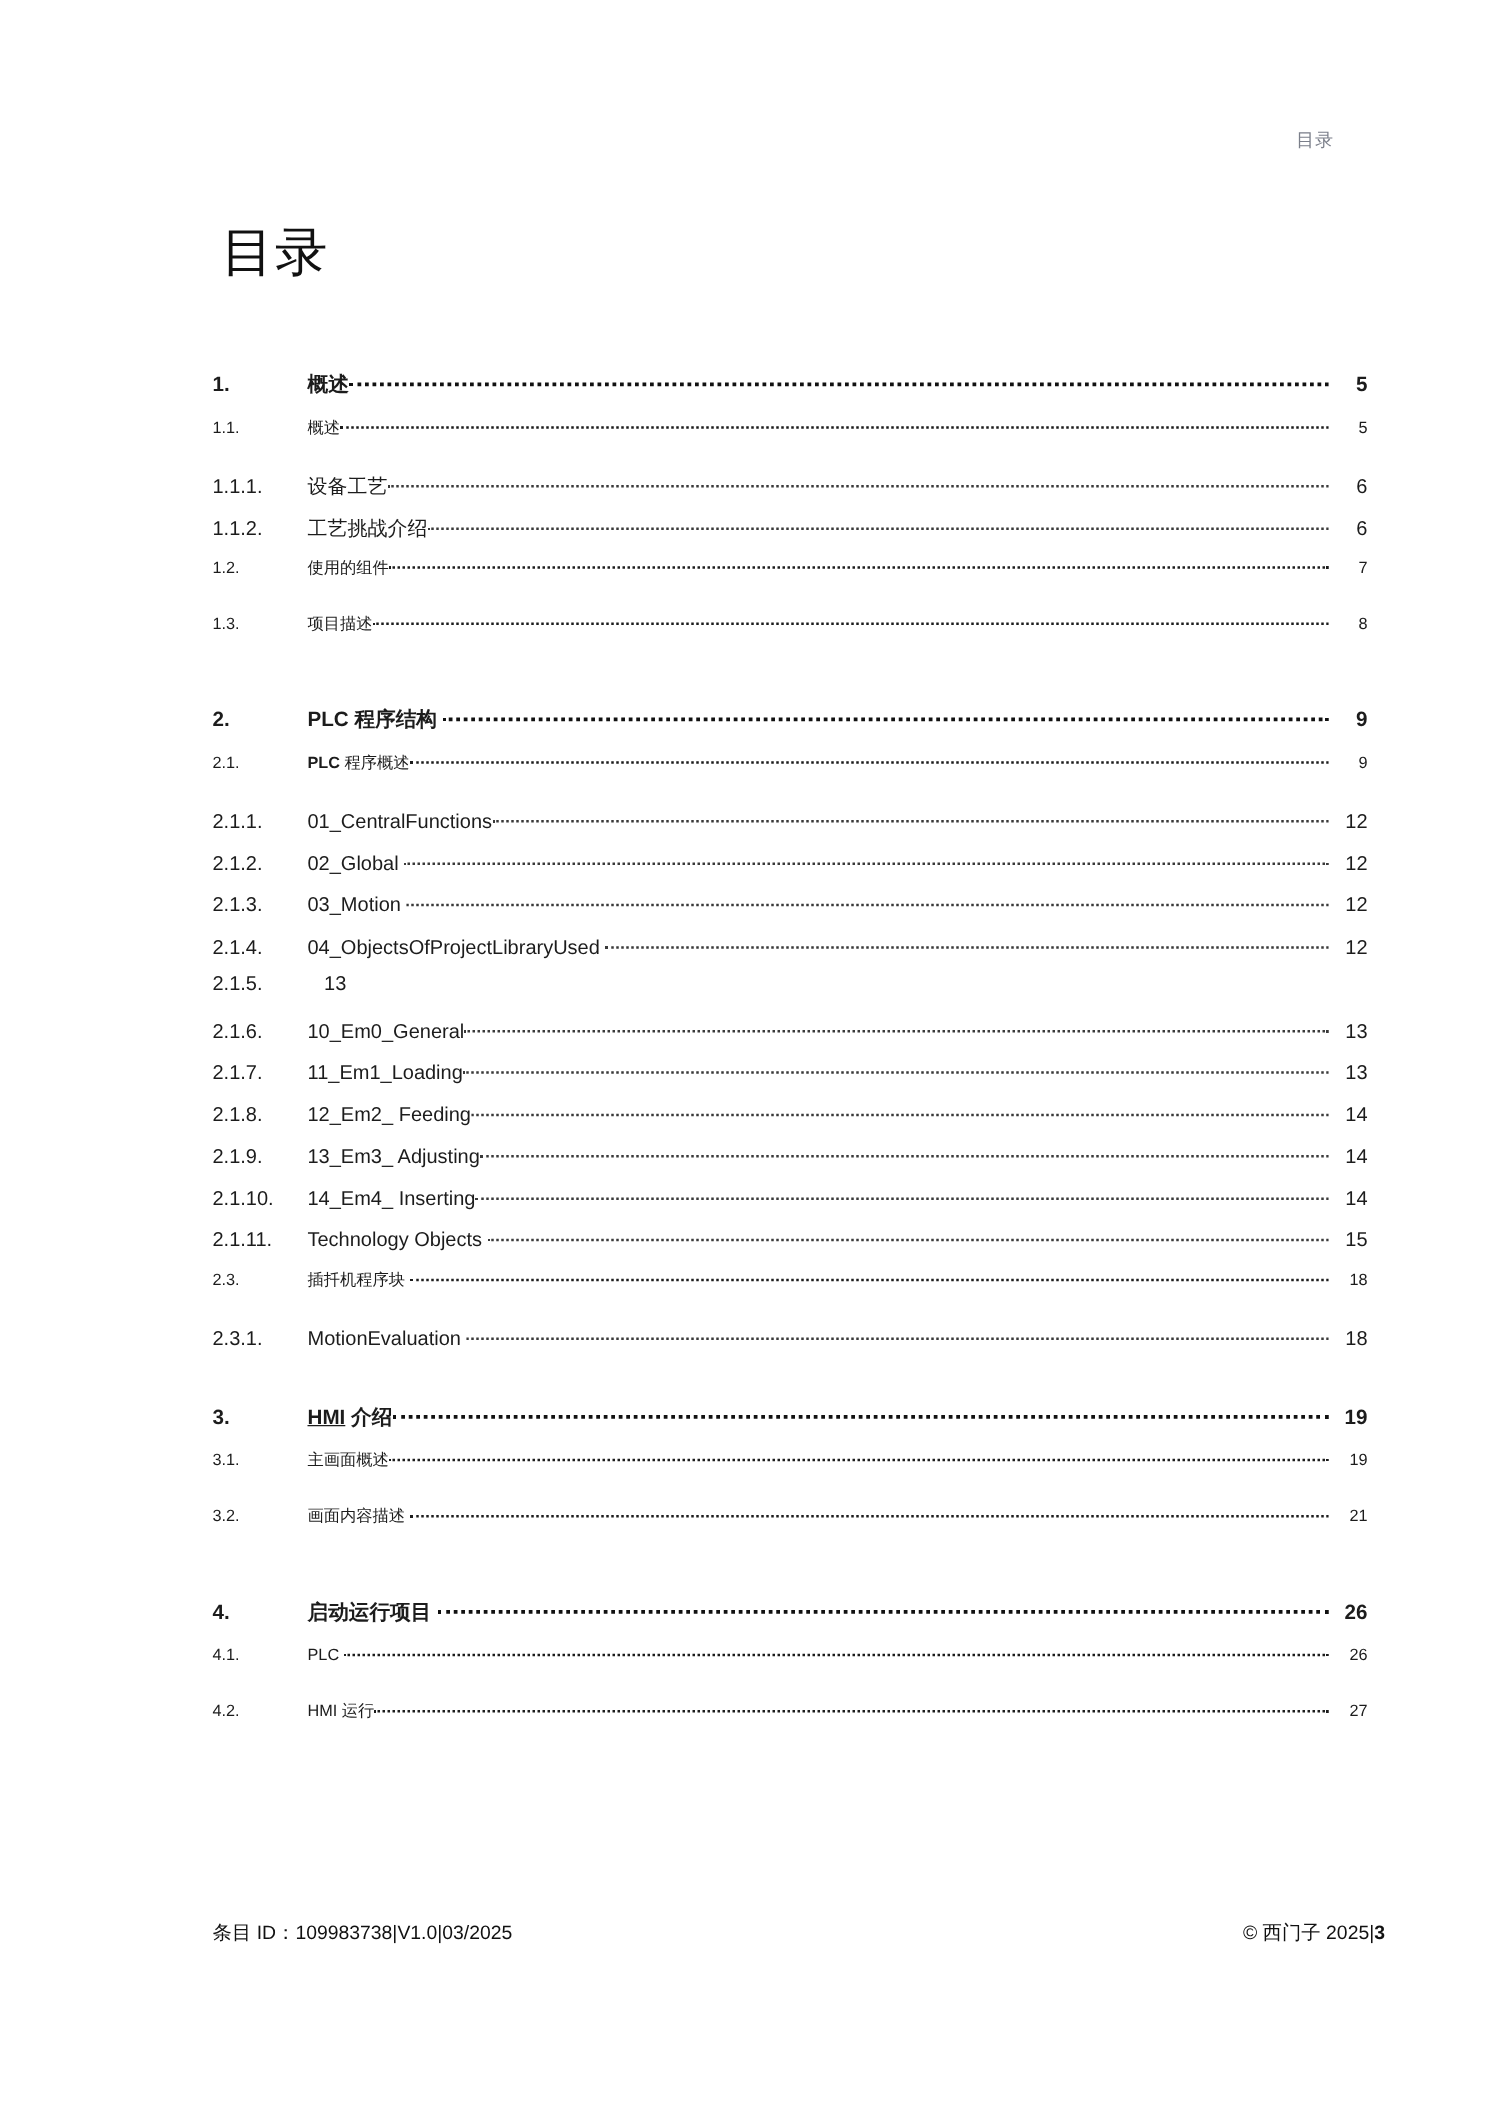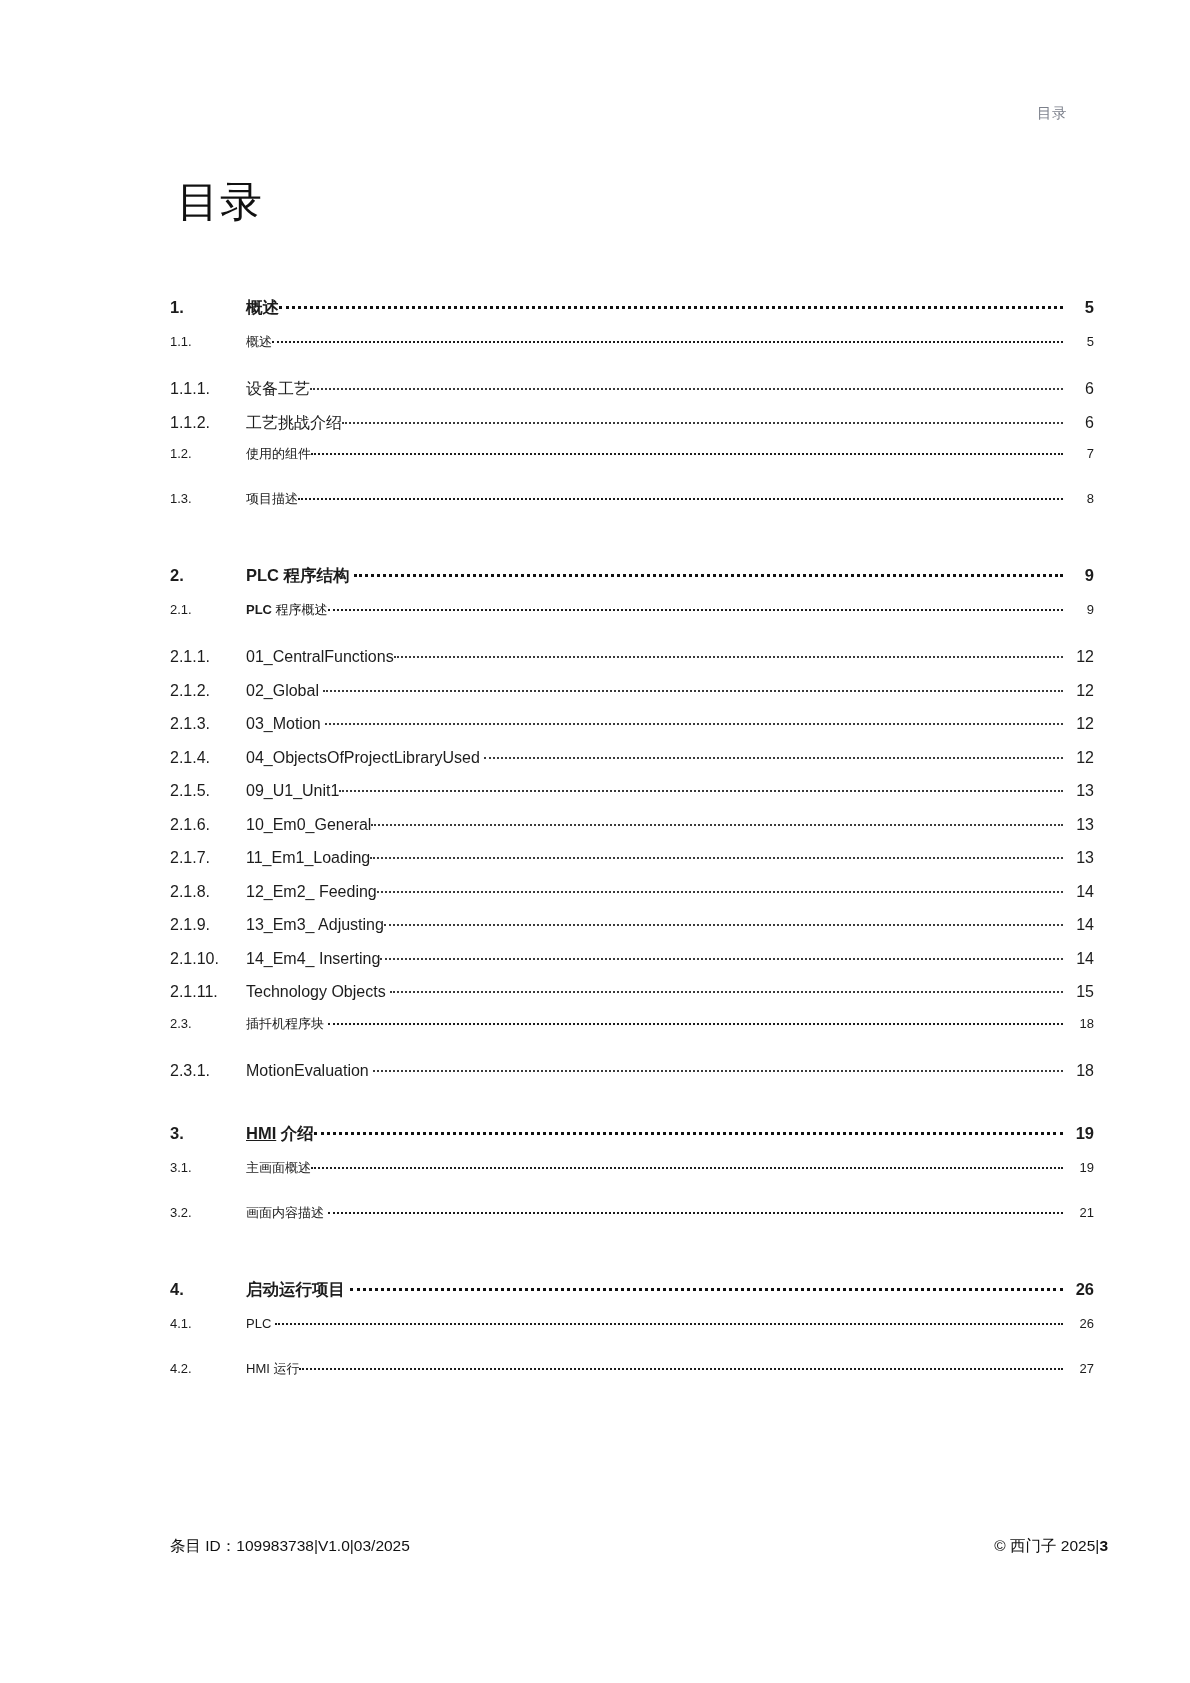--- a/index.html
+++ b/index.html
@@ -264,24 +264,20 @@
       <div class="toc-row lvl3">
         <span class="toc-num">2.1.4.</span>
         <span class="label-col">
           <span class="toc-label">04_ObjectsOfProjectLibraryUsed </span>
           <span class="toc-leader"></span>
         </span>
         <span class="toc-page">12</span>
       </div>
       <div class="toc-row lvl3">
         <span class="toc-num">2.1.5.</span>
-        <span class="label-col">
-          <span class="toc-label">09_U1_Unit1</span>
-          <span class="toc-leader"></span>
-        </span>
         <span class="toc-page">13</span>
       </div>
       <div class="toc-row lvl3">
         <span class="toc-num">2.1.6.</span>
         <span class="label-col">
           <span class="toc-label">10_Em0_General</span>
           <span class="toc-leader"></span>
         </span>
         <span class="toc-page">13</span>
       </div>

